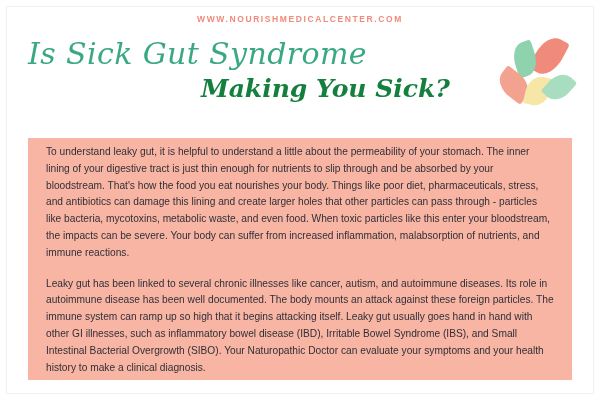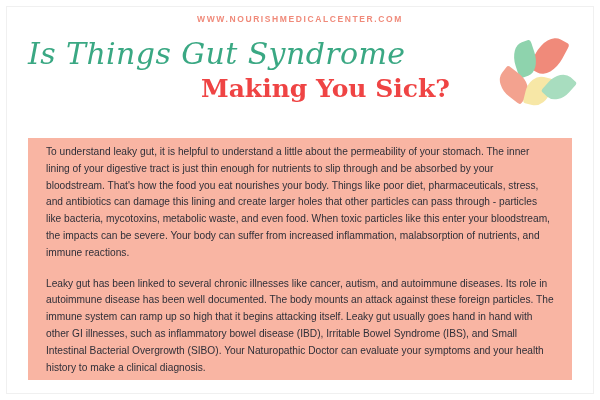--- a/index.html
+++ b/index.html
@@ -55,23 +55,24 @@
     font-family: "DejaVu Serif", serif;
     font-style: italic;
     font-size: 30px;
     color: #3aa883;
     letter-spacing: 0.4px;
     line-height: 36px;
     white-space: nowrap;
   }
   .title-line2 {
     font-family: "DejaVu Serif", serif;
+    font-style: italic;
     font-weight: bold;
     font-size: 25px;
-    color: #ef4444;
+    color: #15803d;
     line-height: 34px;
     text-align: right;
     padding-right: 18px;
     white-space: nowrap;
   }
 
   
   .leaf-cluster {
     position: absolute;
     right: 22px;
@@ -144,21 +145,21 @@
 </head>
 <body>
 
 <div class="page">
 
   <div class="frame"></div>
 
   <div class="website-url">WWW.NOURISHMEDICALCENTER.COM</div>
 
   <div class="title-block">
-    <div class="title-line1">Is Things Gut Syndrome</div>
+    <div class="title-line1">Is Sick Gut Syndrome</div>
     <div class="title-line2">Making You Sick?</div>
   </div>
 
   <div class="leaf-cluster">
     <div class="leaf leaf-a"></div>
     <div class="leaf leaf-b"></div>
     <div class="leaf leaf-c"></div>
     <div class="leaf leaf-d"></div>
     <div class="leaf leaf-e"></div>
   </div>

